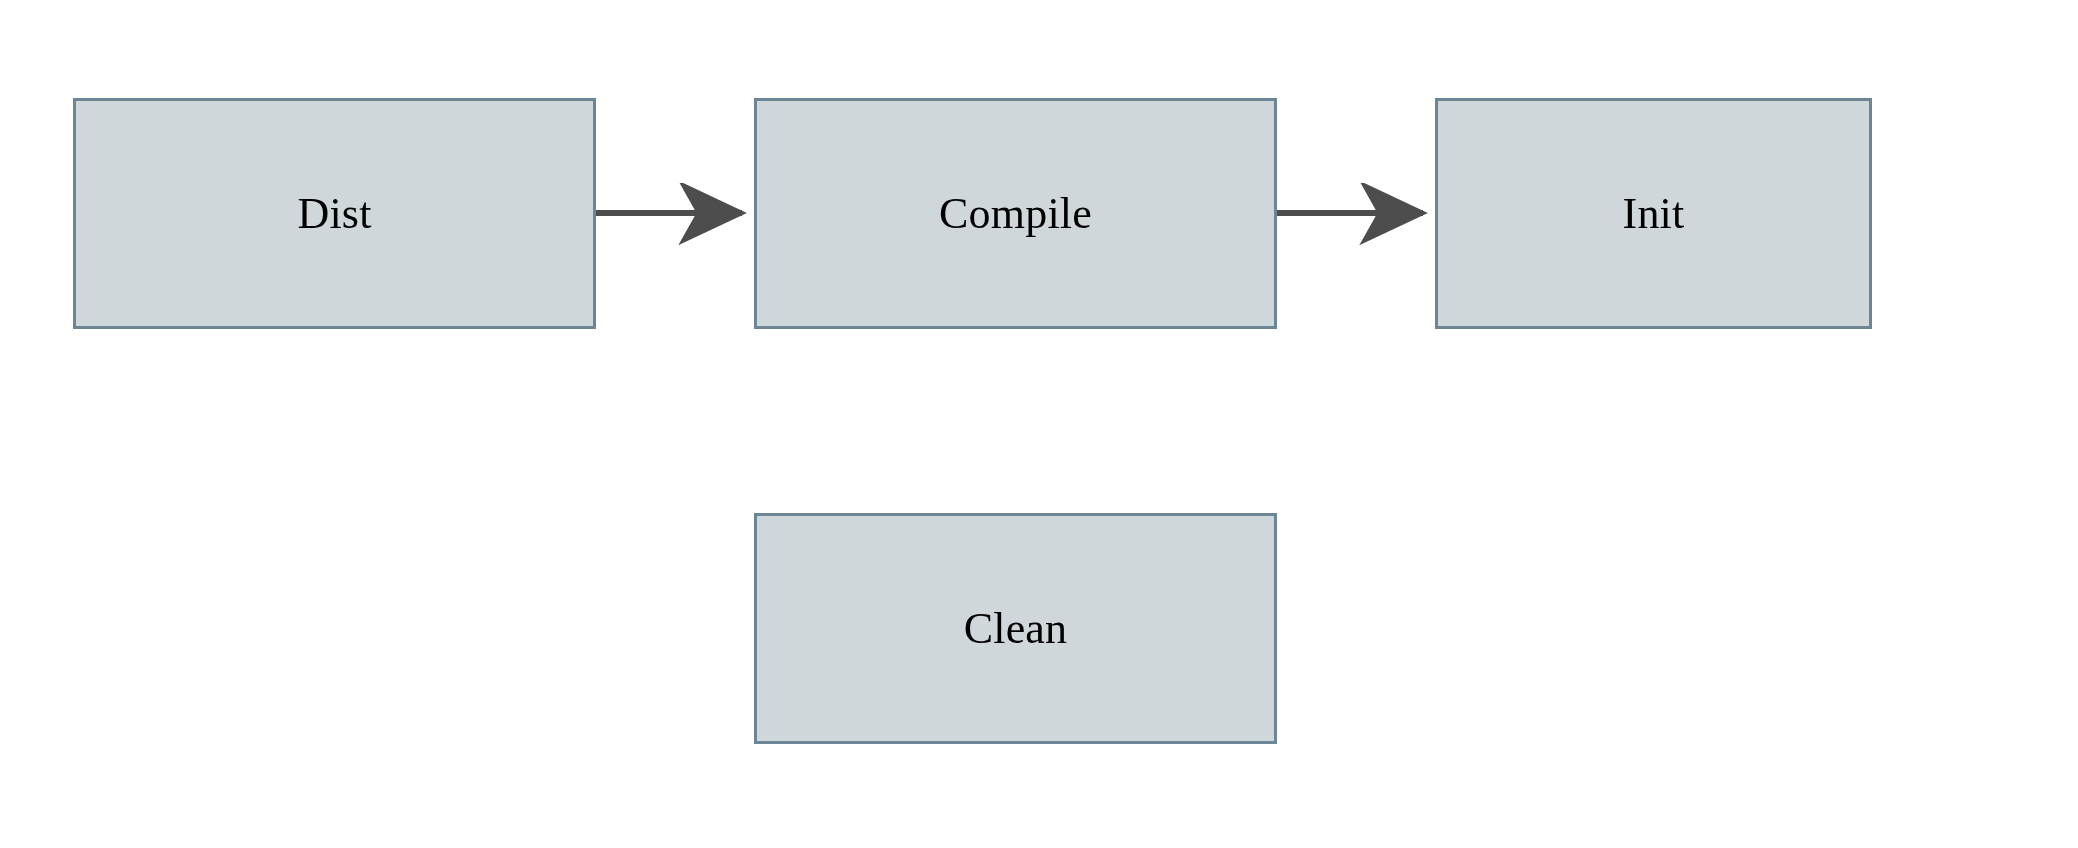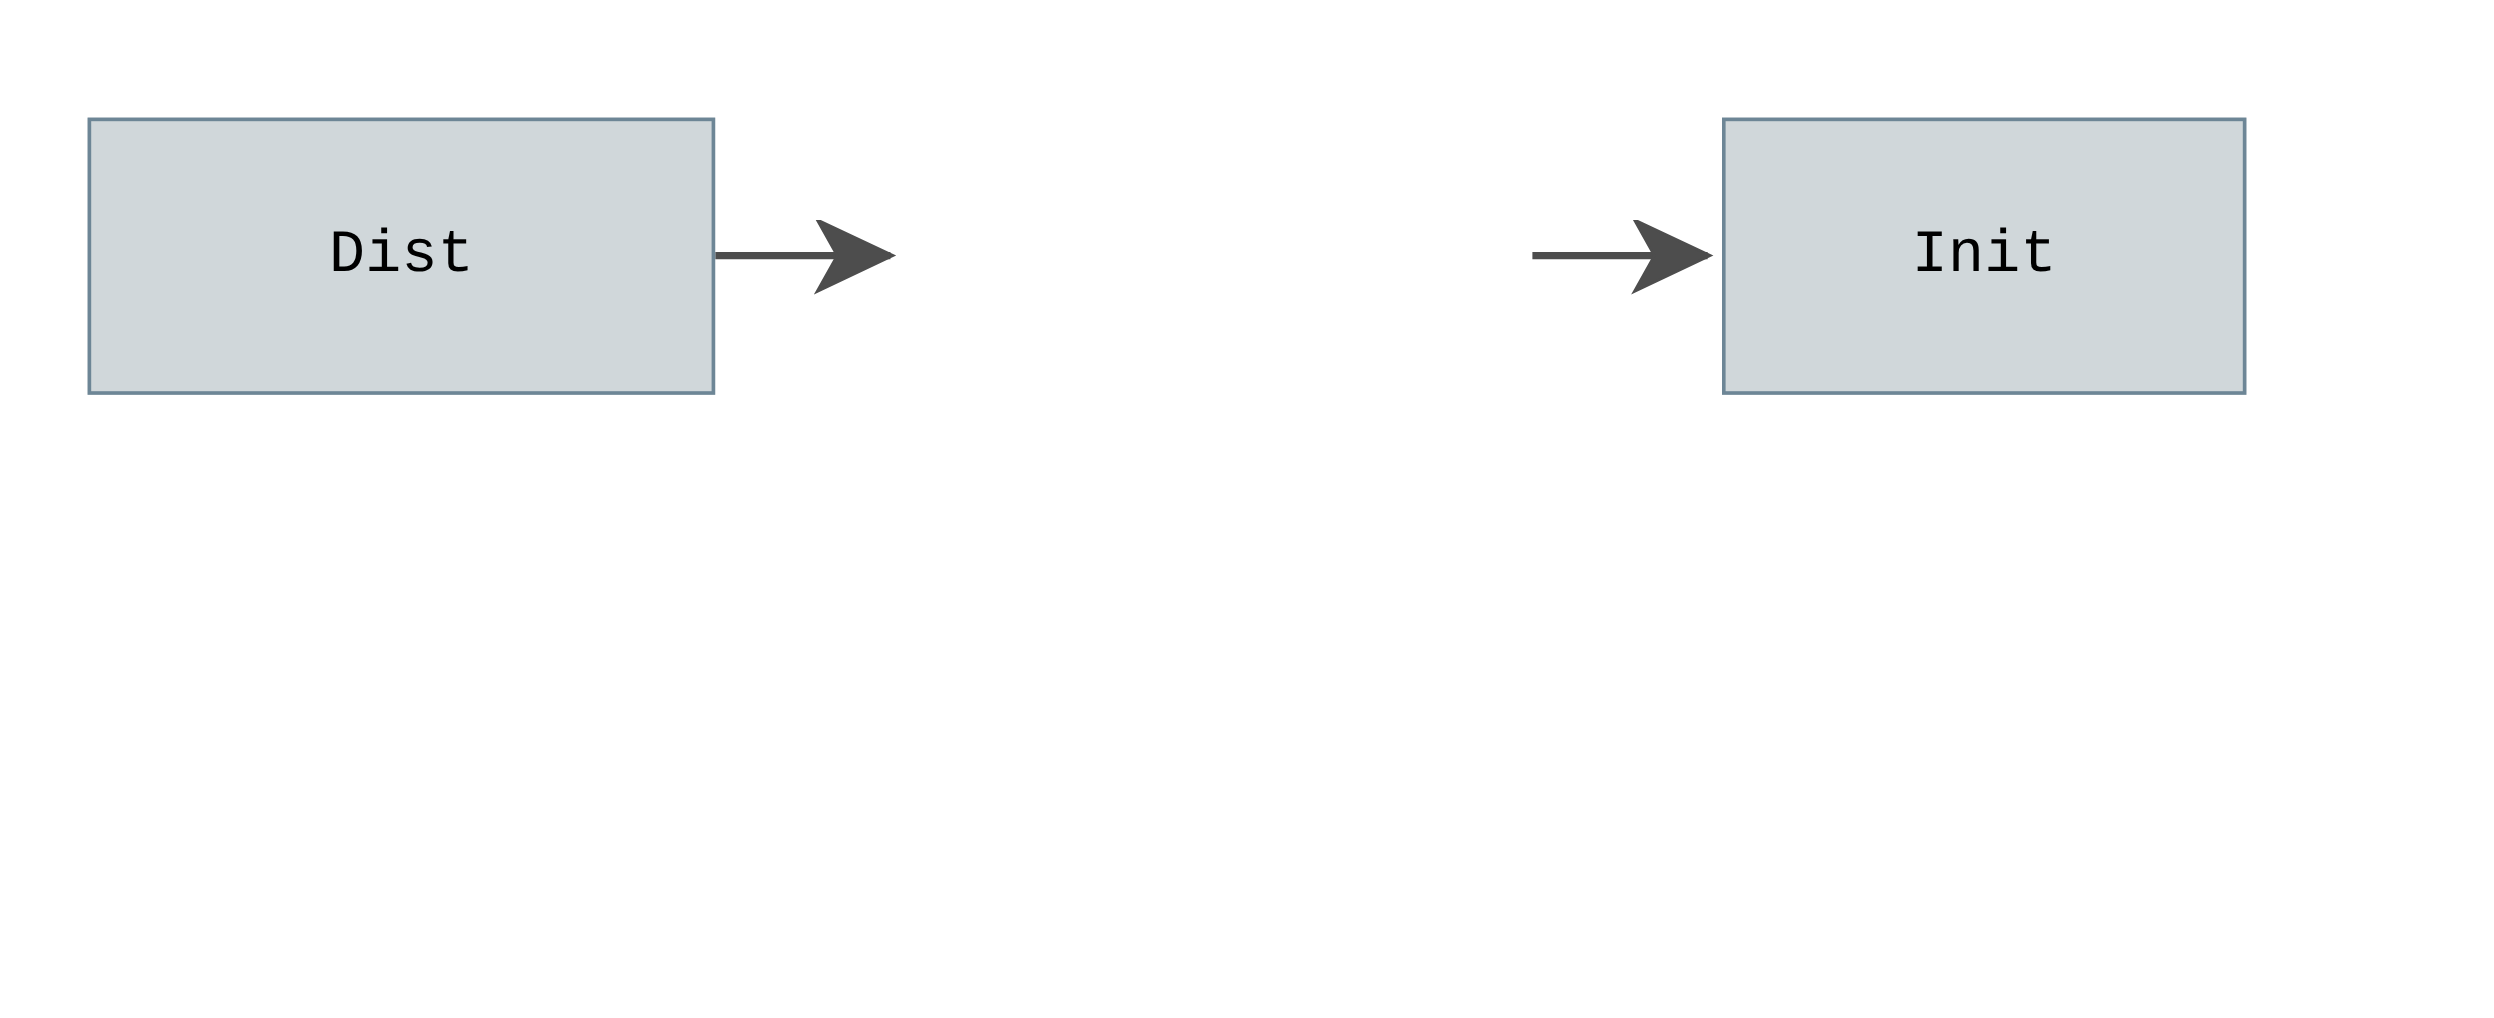--- a/index.html
+++ b/index.html
@@ -29,22 +29,22 @@
   .node {
     position: absolute;
     box-sizing: border-box;
     background: #d0d7da;
     border: 3px solid #6d8696;
     display: flex;
     align-items: center;
     justify-content: center;
   }
   .node-label {
-    font-family: Liberation Mono, monospace;
-    font-size: 50px;
+    font-family: Liberation Serif, serif;
+    font-size: 44px;
     font-weight: 400;
     color: #000000;
     line-height: 1;
     letter-spacing: 0.2px;
     white-space: nowrap;
     text-align: left;
   }
   
   #node-dist    { left: 73px;   top: 98px;  width: 523px; height: 231px; }
   #node-compile { left: 754px;  top: 98px;  width: 523px; height: 231px; }
@@ -69,19 +69,25 @@
 
     <g>
       <line x1="1277" y1="213" x2="1423" y2="213" stroke="#4d4d4d" stroke-width="6" stroke-linecap="butt" marker-end="url(#arrow-block)"></line>
     </g>
   </svg>
 
   <div class="node" id="node-dist">
     <span class="node-label">Dist</span>
   </div>
 
+  <div class="node" id="node-compile">
+    <span class="node-label">Compile</span>
+  </div>
 
   <div class="node" id="node-init">
     <span class="node-label">Init</span>
   </div>
 
+  <div class="node" id="node-clean">
+    <span class="node-label">Clean</span>
+  </div>
 
 </div>
 
 </body></html>

